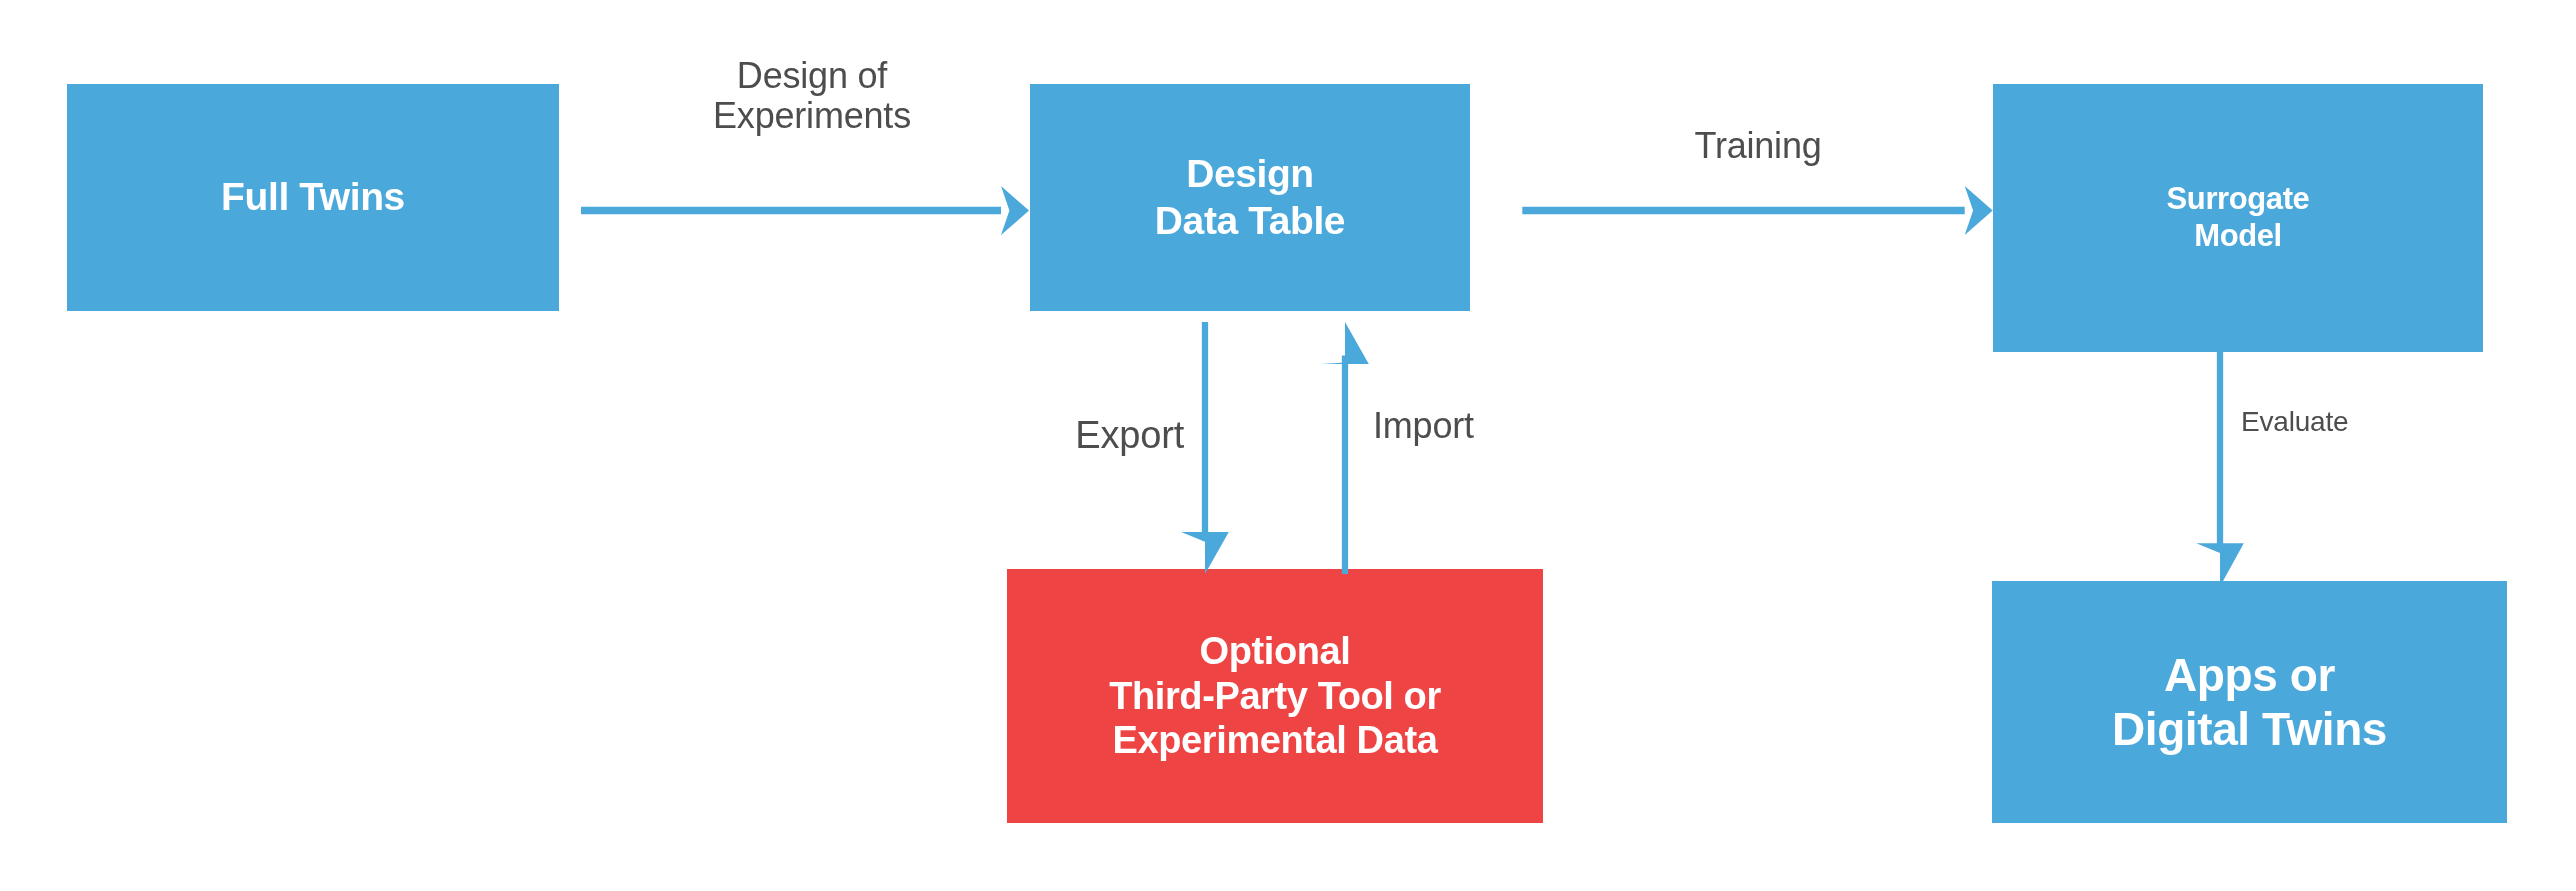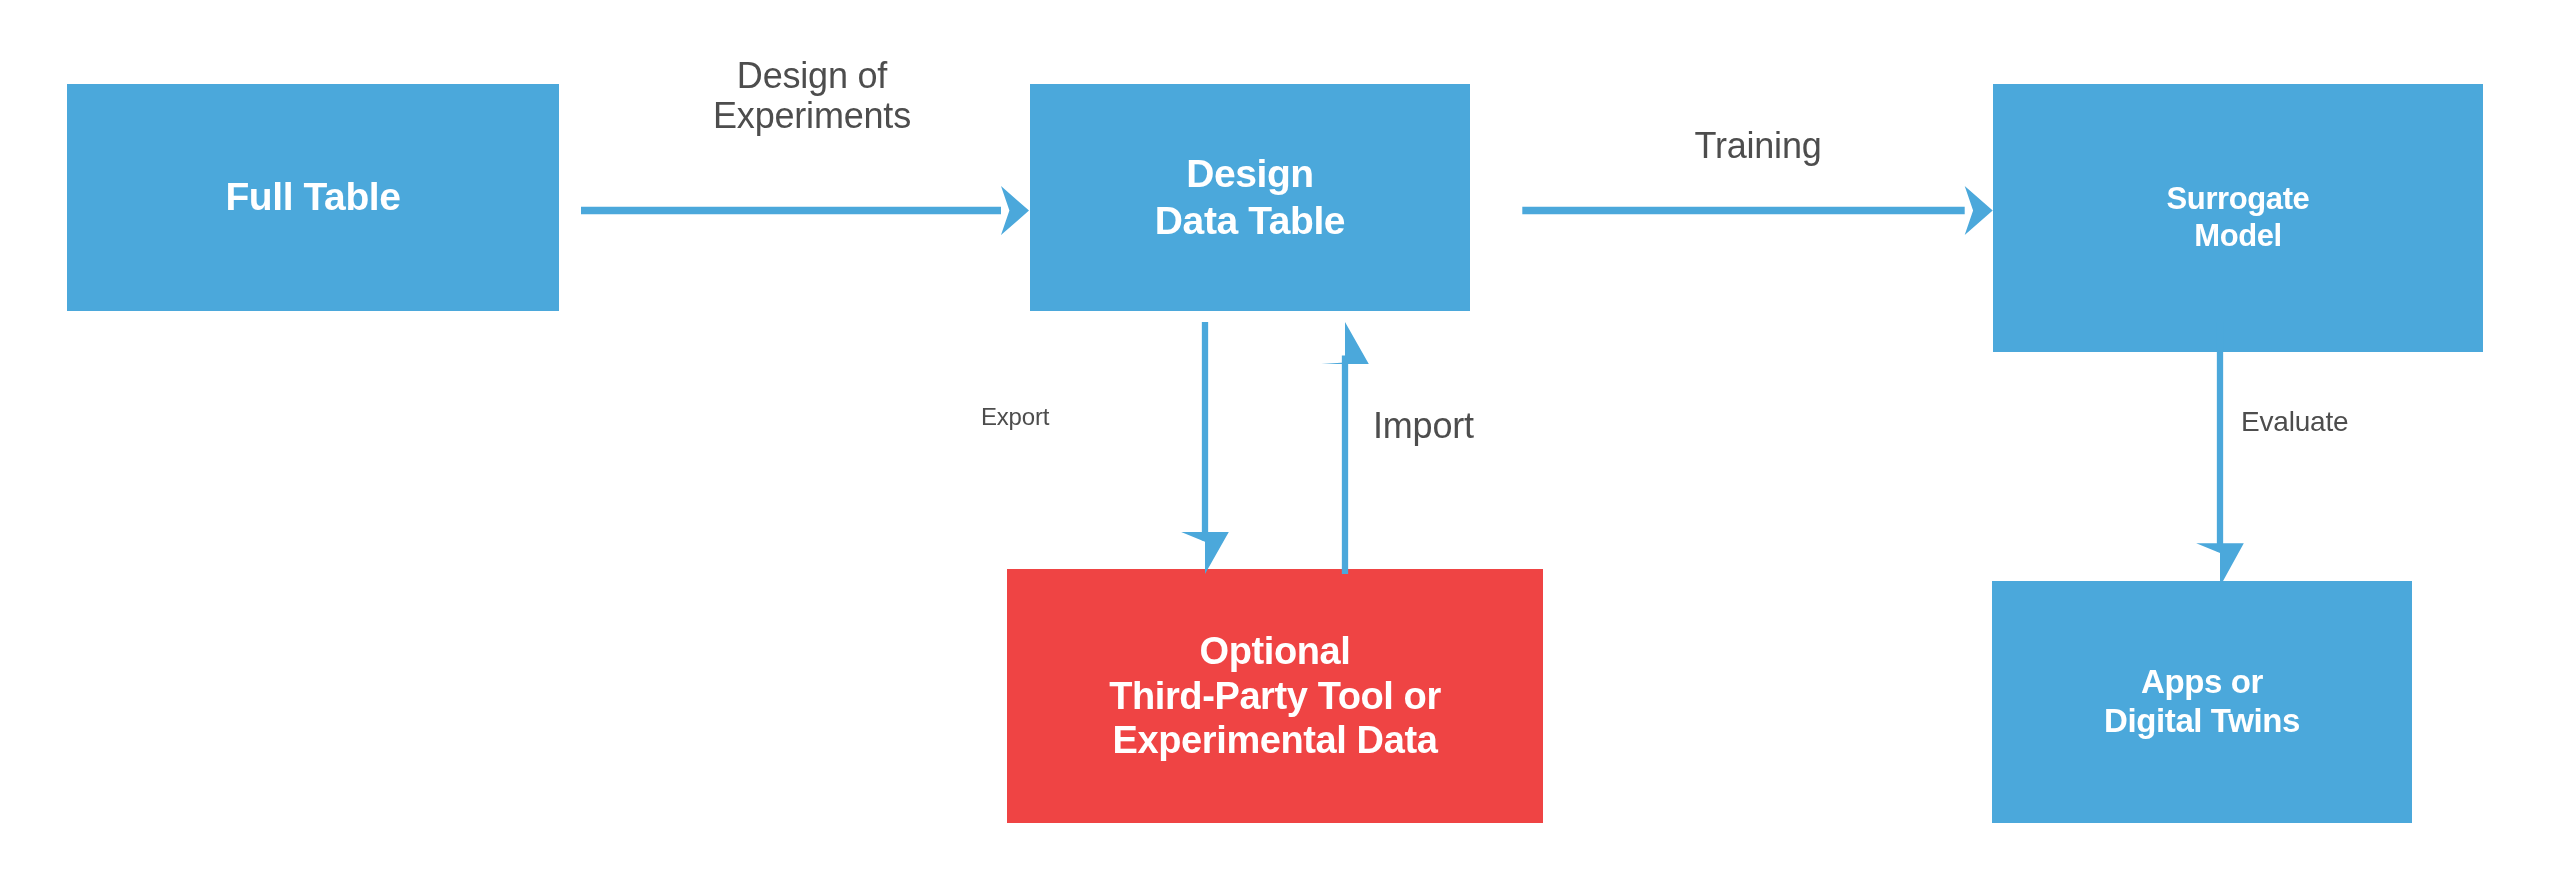--- a/index.html
+++ b/index.html
@@ -55,43 +55,43 @@
     position: absolute;
     overflow: visible;
     pointer-events: none;
   }
 
   
   #node-full-model      { left: 67px;   top: 84px;  width: 492px; height: 227px; font-size: 39px; }
   #node-design-table    { left: 1030px; top: 84px;  width: 440px; height: 227px; font-size: 39px; }
   #node-surrogate       { left: 1993px; top: 84px;  width: 490px; height: 268px; font-size: 31px; }
   #node-third-party     { left: 1007px; top: 569px;  width: 536px; height: 254px; font-size: 38px; }
-  #node-apps            { left: 1992px; top: 581px;  width: 420px; height: 242px; font-size: 33px; }
+  #node-apps            { left: 1992px; top: 581px;  width: 515px; height: 242px; font-size: 46px; }
 
   
   #label-doe       { left: 644px;  top: 56px;   width: 336px; font-size: 36px; }
   #label-training  { left: 1604px; top: 126px;  width: 308px; font-size: 36px; }
-  #label-export    { left: 981px; top: 404px;  width: 203px; font-size: 24px; text-align: left; }
+  #label-export    { left: 981px; top: 414px;  width: 203px; font-size: 38px; text-align: right; }
   #label-import    { left: 1373px; top: 406px;  width: 210px; font-size: 36px; text-align: left; }
   #label-evaluate  { left: 2241px; top: 406px;  width: 252px; font-size: 28px; text-align: left; }
 
   
   #arrow-doe       { left: 581px;  top: 172px;  width: 448px; height: 84px; }
   #arrow-training  { left: 1522px; top: 172px;  width: 471px; height: 84px; }
   #arrow-export    { left: 1163px; top: 322px;  width: 84px; height: 252px; }
   #arrow-import    { left: 1303px; top: 322px;  width: 84px; height: 252px; }
   #arrow-evaluate  { left: 2178px; top: 322px;  width: 84px; height: 266px; }
 </style>
 </head>
 <body>
 
 <div id="canvas">
 
   <div class="node node-light" id="node-full-model">
-    <span class="node-label">Full Table</span>
+    <span class="node-label">Full Twins</span>
   </div>
 
   <div class="node node-light" id="node-design-table">
     <span class="node-label">Design
 Data Table</span>
   </div>
 
   <div class="node node-light" id="node-surrogate">
     <span class="node-label">Surrogate
 Model</span>

